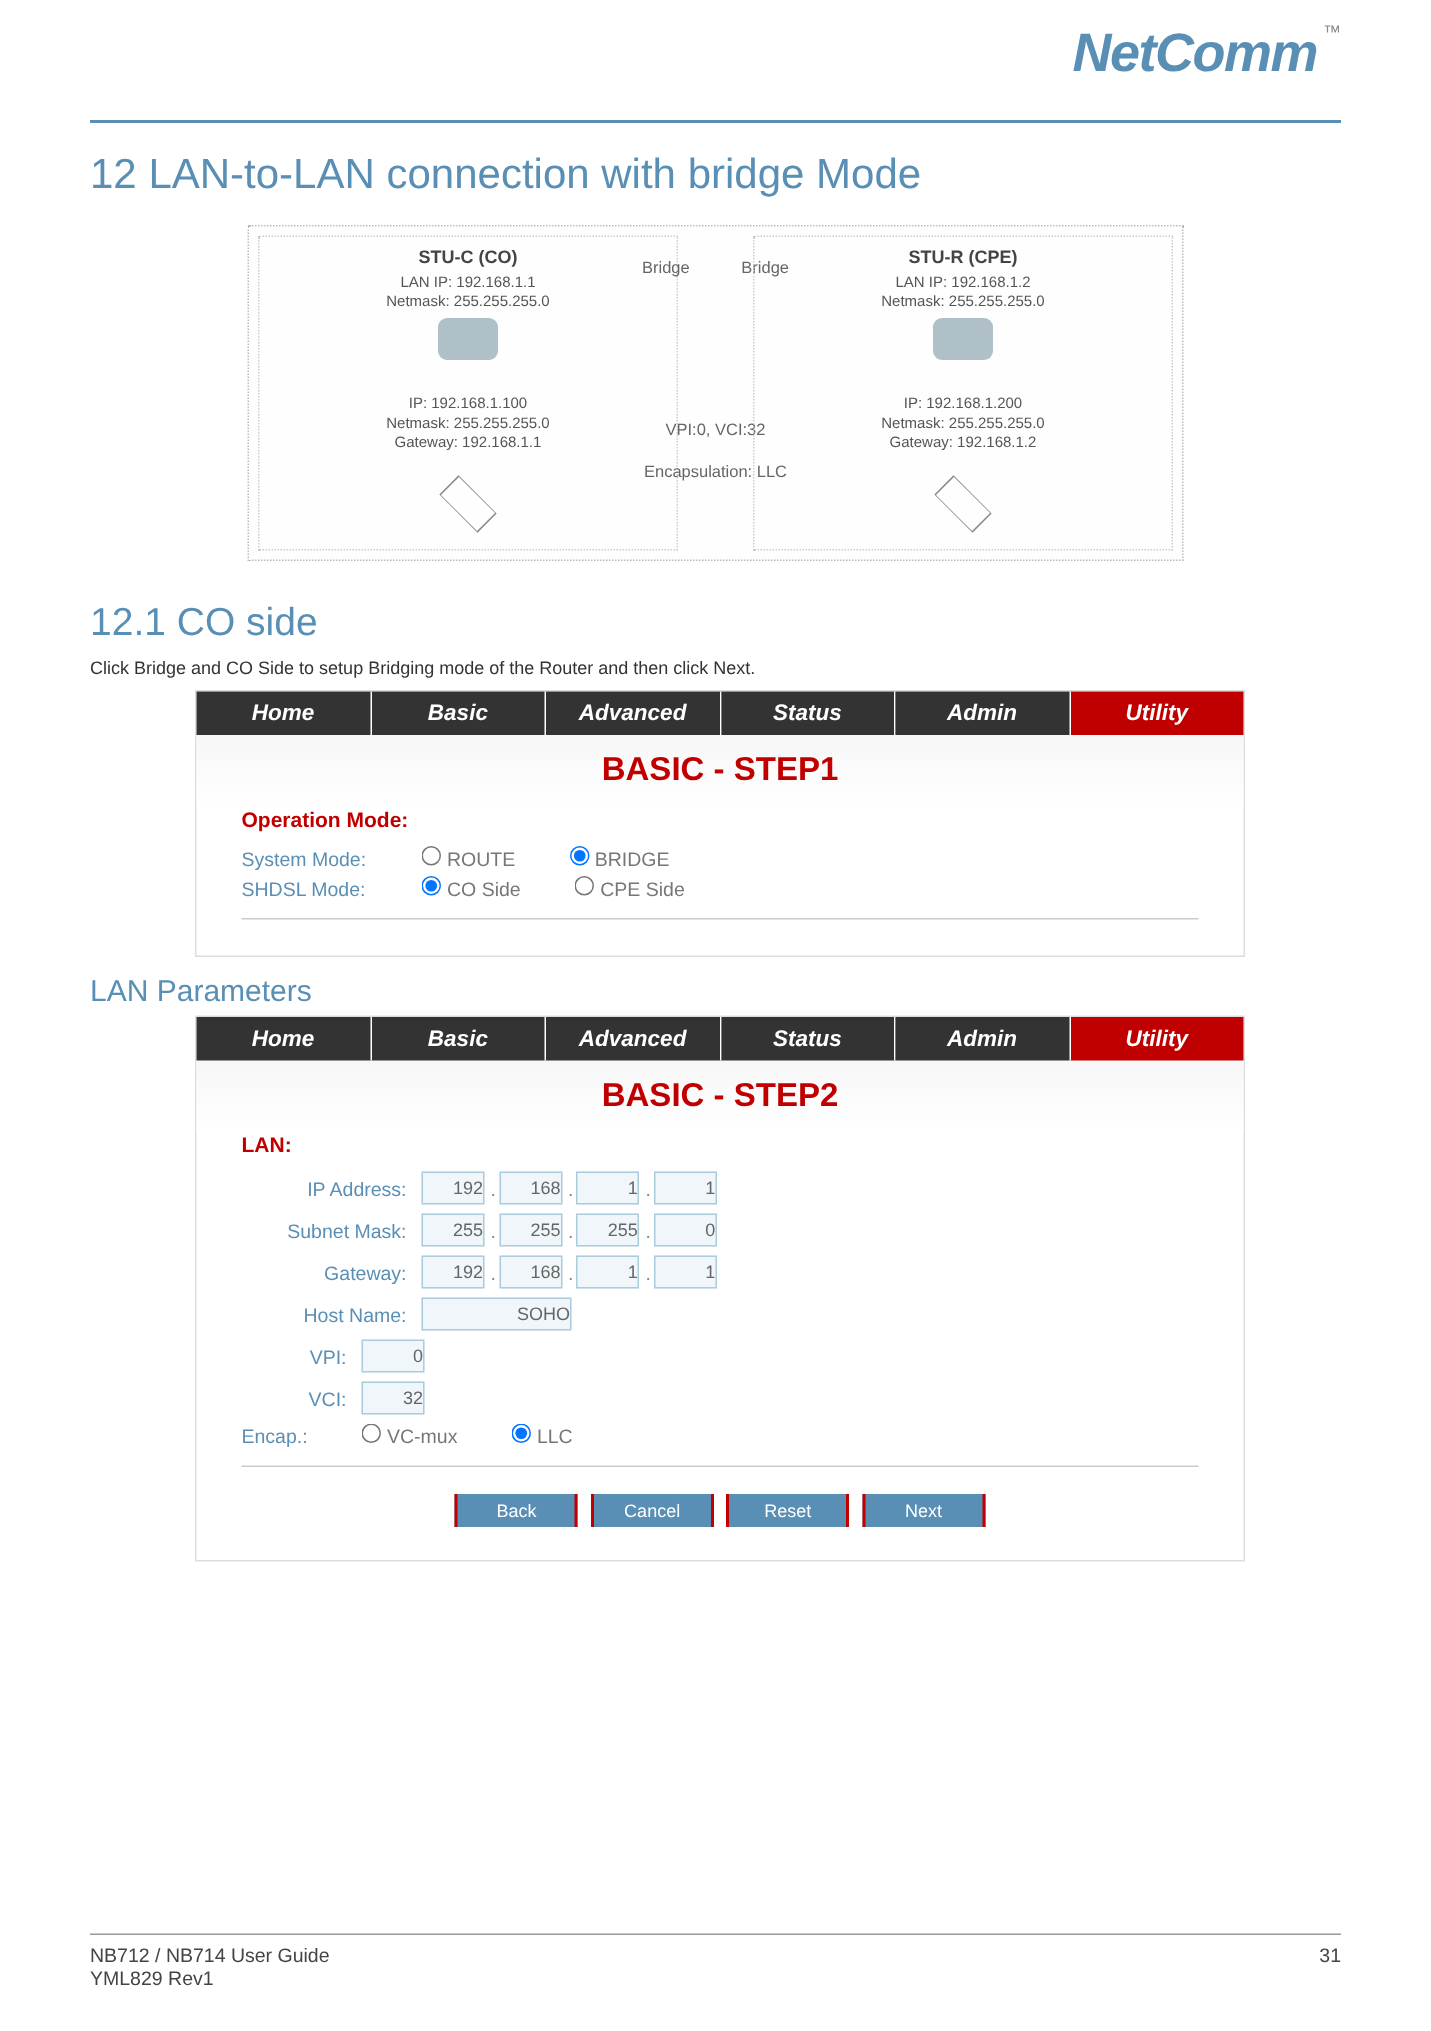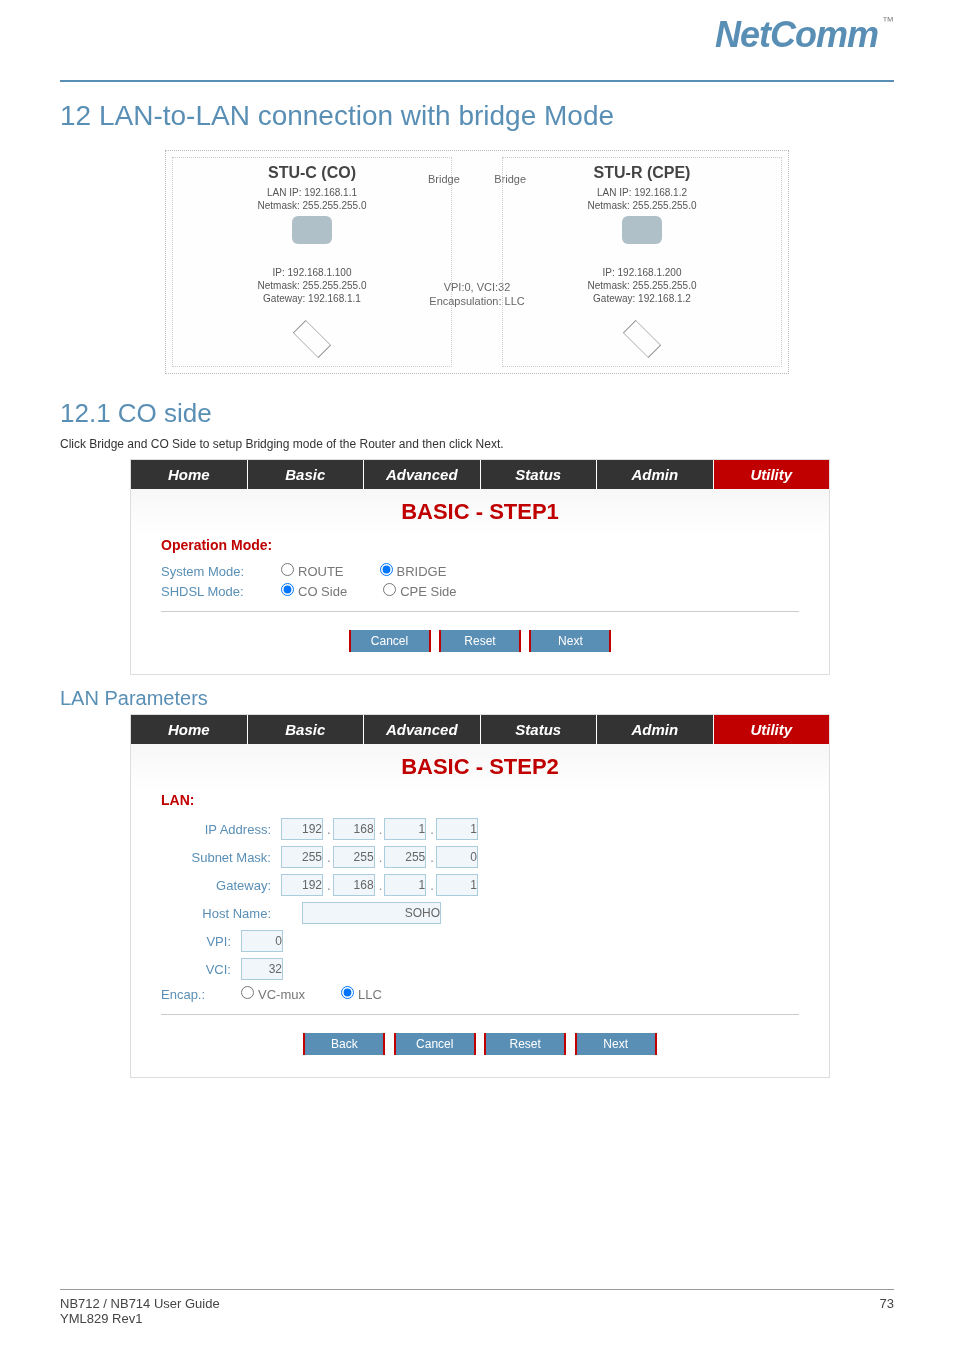--- a/index.html
+++ b/index.html
@@ -58,21 +58,21 @@
       position: absolute;
       width: 280px;
       height: 210px;
       border: 1px dotted #cccccc;
       top: 6px;
     }
     .diagram .node-box.left { left: 6px; }
     .diagram .node-box.right { right: 6px; }
     .diagram .label {
       text-align: center;
-      font-size: 16px;
+      font-size: 12px;
       font-weight: bold;
       color: #444444;
       margin-top: 6px;
     }
     .diagram .info {
       text-align: center;
       font-size: 10px;
       color: #555555;
       line-height: 1.3;
     }
@@ -180,21 +180,21 @@
       width: 42px;
       height: 22px;
       border: 1px solid #aaccdd;
       background: #f0f6fa;
       color: #666666;
       text-align: right;
       padding-left: 4px;
       font-size: 12px;
       margin-right: 2px;
     }
-    .form-row input[type="text"].wide { width: 139px; margin-left: 21px; }
+    .form-row input[type="text"].wide { width: 100px; }
     .form-row .dot { color: #888888; margin: 0 2px; }
     .radio-row {
       display: flex;
       align-items: center;
       margin-bottom: 4px;
       font-size: 13px;
       color: #5a8fb5;
     }
     .radio-row .row-label {
       width: 110px;
@@ -261,21 +261,21 @@
       <div class="info" style="margin-top:18px;">
         <span>IP: 192.168.1.100</span><br>
         <span>Netmask: 255.255.255.0</span><br>
         <span>Gateway: 192.168.1.1</span>
       </div>
       <div style="text-align:center;"><span class="pc-icon"></span></div>
     </div>
     <div class="bridge-label" style="left:262px;">Bridge</div>
     <div class="bridge-label" style="right:262px;">Bridge</div>
     <div class="mid-label" style="top:130px;">VPI:0, VCI:32</div>
-    <div class="mid-label" style="top:144px;">Encapsulation: LLC</div>
+    <div class="mid-label" style="top:158px;">Encapsulation: LLC</div>
     <div class="node-box right">
       <div class="label">STU-R (CPE)</div>
       <div class="info" style="margin-top:4px;">
         <span>LAN IP: 192.168.1.2</span><br>
         <span>Netmask: 255.255.255.0</span>
       </div>
       <div style="text-align:center;"><span class="router-icon"></span></div>
       <div class="info" style="margin-top:18px;">
         <span>IP: 192.168.1.200</span><br>
         <span>Netmask: 255.255.255.0</span><br>
@@ -305,25 +305,20 @@
       <div class="row-label">System Mode:</div>
       <span><input type="radio" style=""><span>ROUTE</span></span>
       <span><input type="radio" checked="" style=""><span>BRIDGE</span></span>
     </div>
     <div class="radio-row">
       <div class="row-label">SHDSL Mode:</div>
       <span><input type="radio" checked="" style=""><span>CO Side</span></span>
       <span><input type="radio" style=""><span>CPE Side</span></span>
     </div>
     <div class="hr-line"></div>
-    <div class="button-row">
-      <span class="btn">Cancel</span>
-      <span class="btn">Reset</span>
-      <span class="btn">Next</span>
-    </div>
   </div>
 </div>
 
 <div class="subsection-title">LAN Parameters</div>
 
 <div class="screenshot">
   <div class="tabs">
     <div class="tab dark">Home</div>
     <div class="tab dark">Basic</div>
     <div class="tab dark">Advanced</div>
@@ -390,14 +385,14 @@
       <span class="btn">Next</span>
     </div>
   </div>
 </div>
 
 <div class="footer">
   <div>
     <div>NB712 / NB714 User Guide</div>
     <div>YML829 Rev1</div>
   </div>
-  <div>73</div>
+  <div>31</div>
 </div>
 
 </body></html>

